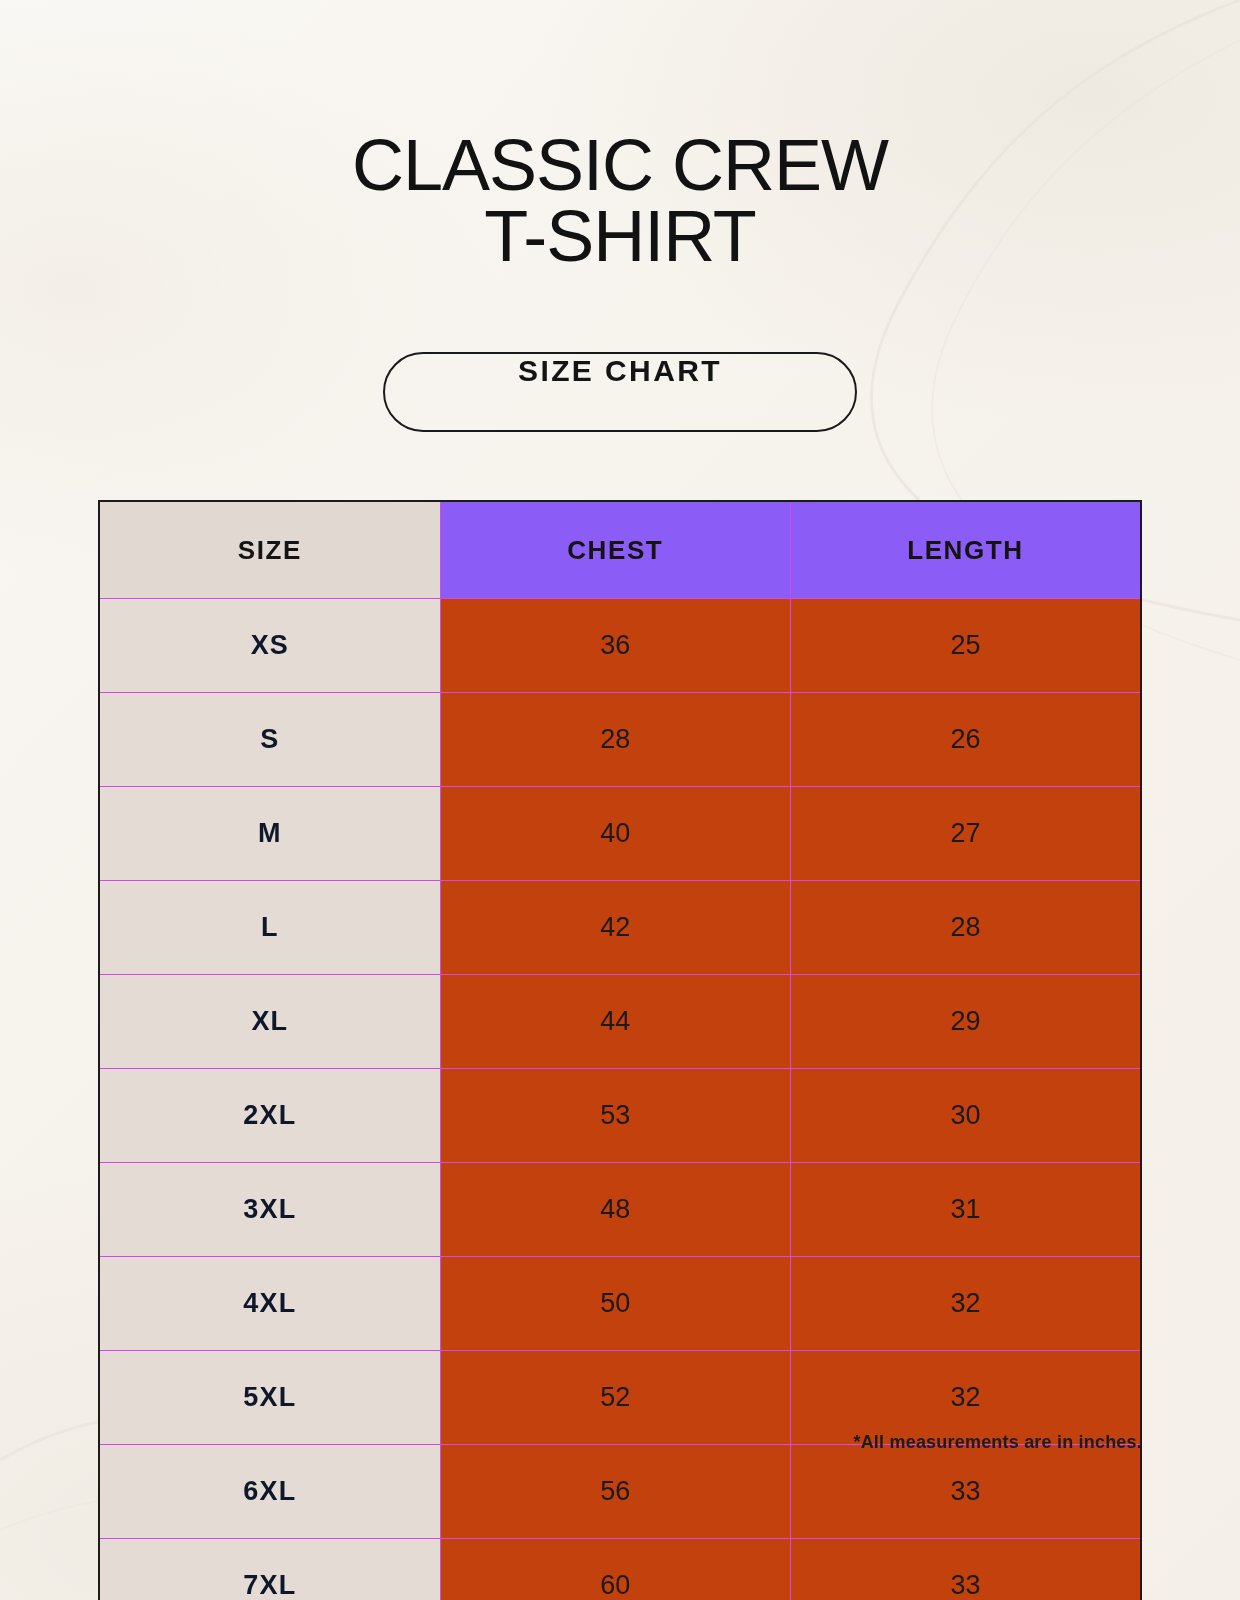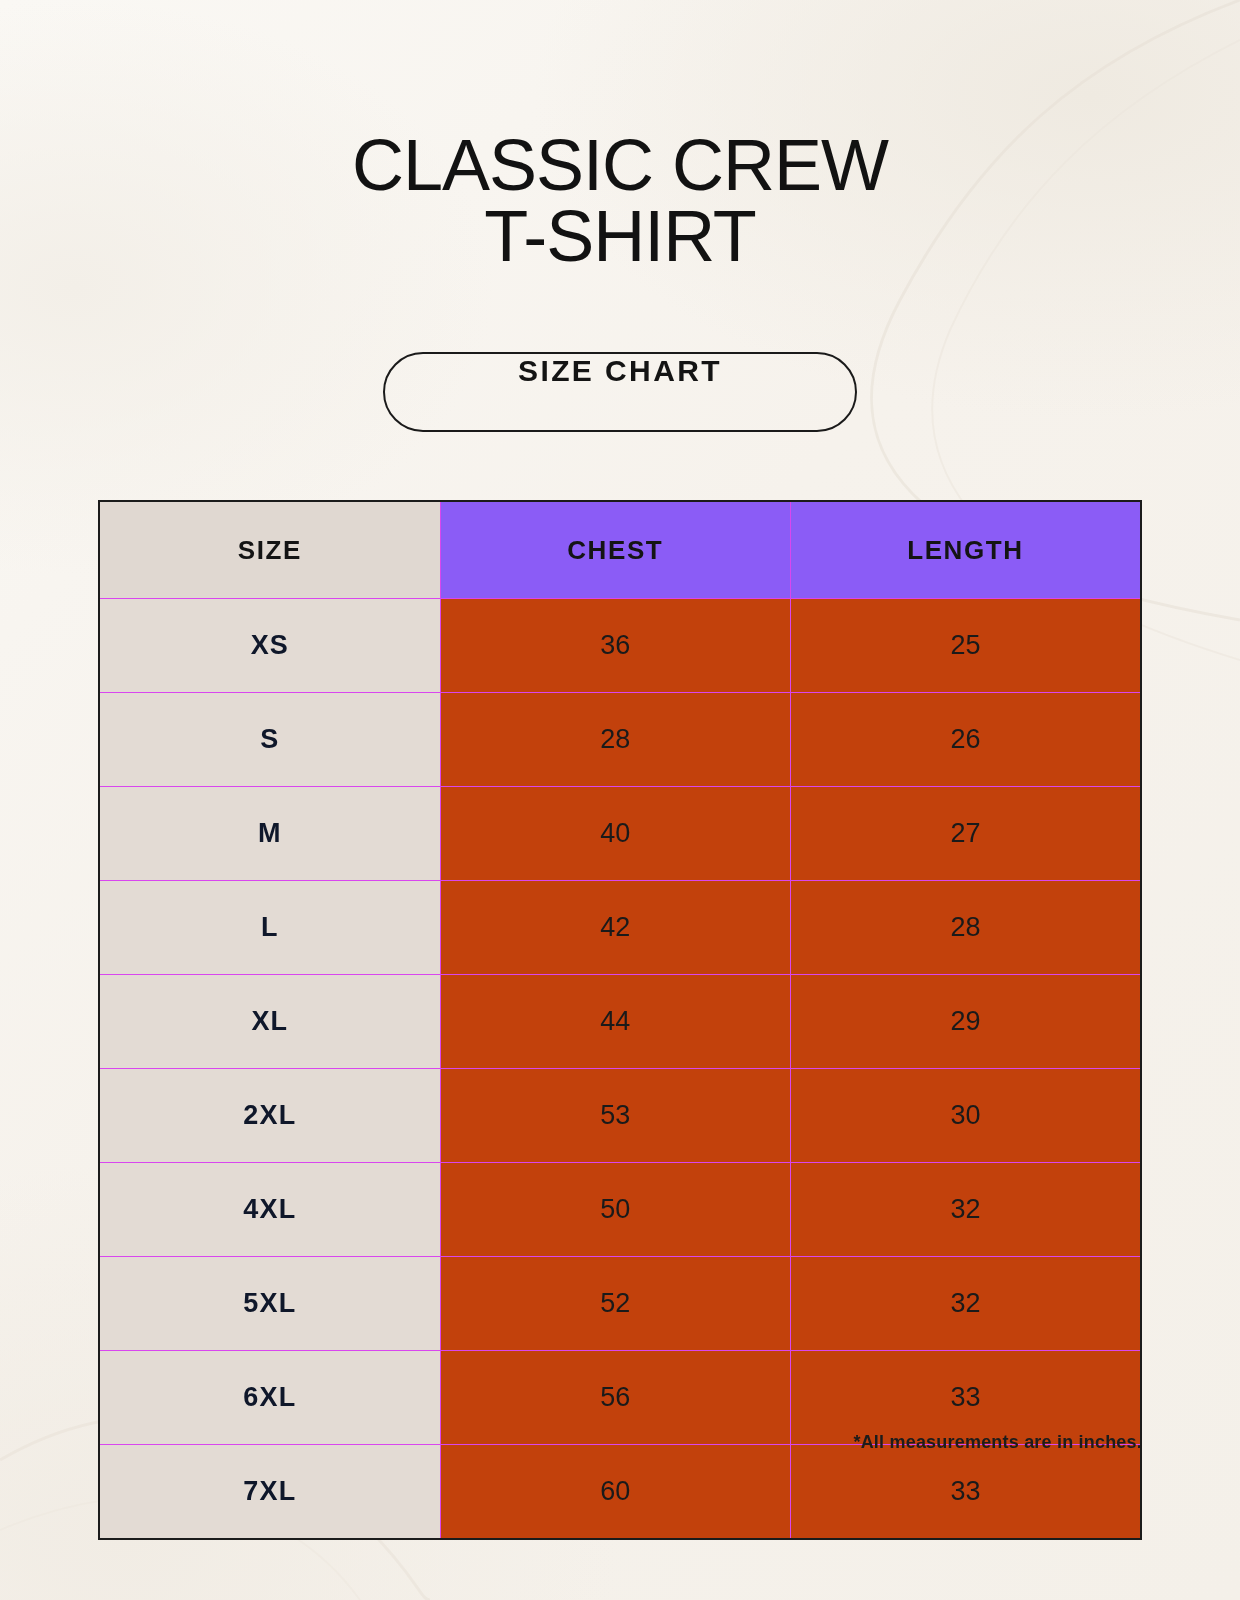--- a/index.html
+++ b/index.html
@@ -185,20 +185,25 @@
           <td class="cell-size">XL</td>
           <td class="cell-value">44</td>
           <td class="cell-value">29</td>
         </tr>
         <tr>
           <td class="cell-size">2XL</td>
           <td class="cell-value">53</td>
           <td class="cell-value">30</td>
         </tr>
         <tr>
+          <td class="cell-size">3XL</td>
+          <td class="cell-value">48</td>
+          <td class="cell-value">31</td>
+        </tr>
+        <tr>
           <td class="cell-size">4XL</td>
           <td class="cell-value">50</td>
           <td class="cell-value">32</td>
         </tr>
         <tr>
           <td class="cell-size">5XL</td>
           <td class="cell-value">52</td>
           <td class="cell-value">32</td>
         </tr>
         <tr>

